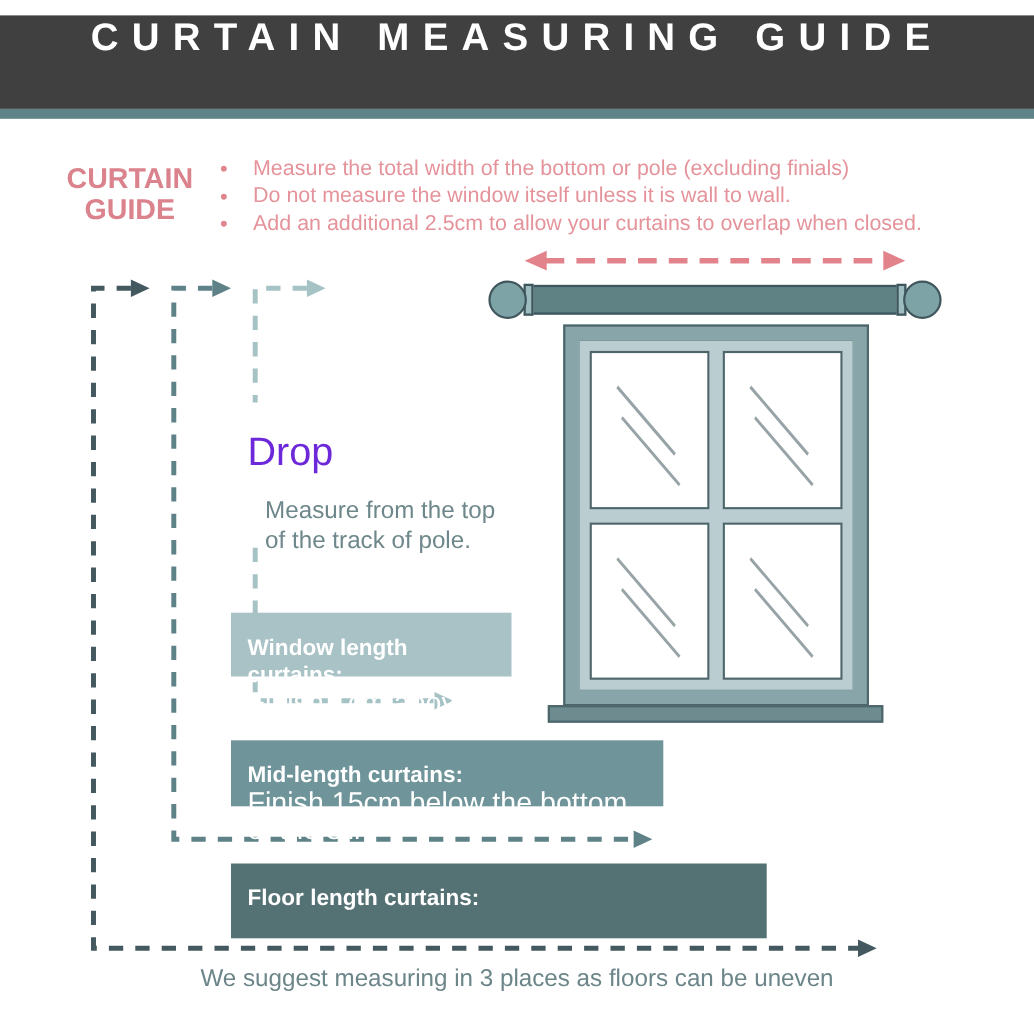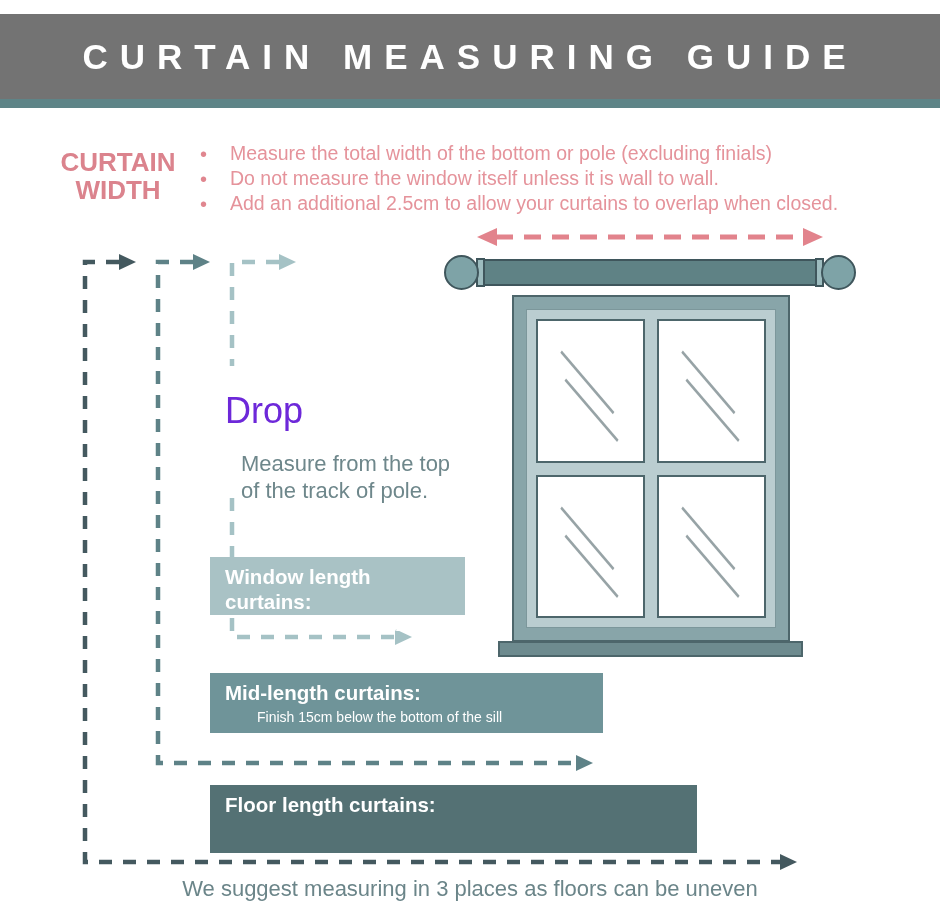--- a/index.html
+++ b/index.html
@@ -1,20 +1,20 @@
 <!DOCTYPE html>
 <html><head>
 <meta charset="utf-8">
 <style>
   html,body{margin:0;padding:0;background:#ffffff;}
   body{font-family:"Liberation Sans", sans-serif;}
   .canvas{position:relative;width:940px;height:920px;background:#ffffff;overflow:hidden;}
 
   
-  .header-bar{position:absolute;left:0;top:14px;width:940px;height:85px;background:#737373;display:flex;align-items:center;justify-content:center;}
+  .header-bar{position:absolute;left:0;top:14px;width:940px;height:85px;background:#404040;display:flex;align-items:flex-start;justify-content:center;}
   .header-strip{position:absolute;left:0;top:99px;width:940px;height:9px;background:#5e8487;}
   .header-title{color:#ffffff;font-size:35px;font-weight:bold;letter-spacing:12px;text-align:center;}
 
   
   .width-label{position:absolute;left:48px;top:148px;width:140px;text-align:center;color:#db838d;font-size:26px;font-weight:bold;line-height:28px;white-space:pre-line;}
   .bullets{position:absolute;left:200px;top:141px;margin:0;padding:0;list-style:none;width:720px;}
   .bullets li{position:relative;padding-left:30px;color:#e5939b;font-size:19.5px;line-height:25px;margin-bottom:0;}
   .bullets li .dot{position:absolute;left:0;top:1px;color:#e0868f;font-size:20px;}
 
   
@@ -34,42 +34,42 @@
   .window-inner{position:absolute;left:12px;top:12px;right:12px;bottom:12px;background:#bacdd0;border:1px solid #7c979b;display:grid;grid-template-columns:1fr 1fr;grid-template-rows:1fr 1fr;gap:12px;padding:9px;box-sizing:border-box;}
   .pane{background:#ffffff;border:2px solid #4d666b;position:relative;overflow:hidden;}
   .pane svg{position:absolute;left:0;top:0;width:100%;height:100%;}
   .sill{position:absolute;left:498px;top:641px;width:305px;height:16px;background:#6e8b8f;border:2px solid #4d666b;box-sizing:border-box;}
 
   
   .drop-heading{position:absolute;left:225px;top:390px;margin:0;color:#6d28d9;font-size:36px;font-weight:normal;}
   .drop-desc{position:absolute;left:225px;top:434px;margin:16px;color:#6e878b;font-size:22px;line-height:27px;white-space:pre-line;}
 
   
-  .len-box{position:absolute;left:210px;color:#ffffff;box-sizing:border-box;padding:7px 10px 0 15px;}
+  .len-box{position:absolute;left:210px;color:#ffffff;box-sizing:border-box;padding:19px 10px 0 15px;}
   .len-box .t{font-size:20.5px;font-weight:bold;line-height:25px;}
-  .len-box .d{font-size:14px;line-height:25px;margin-left:32px;}
+  .len-box .d{font-size:26px;line-height:25px;}
   .box-window{top:557px;width:255px;height:58px;background:#a9c2c5;}
   .box-mid{top:673px;width:393px;height:60px;background:#6f9499;}
   .box-floor{top:785px;width:487px;height:68px;background:#547174;}
 
   
   .footer-note{position:absolute;left:0;top:876px;width:940px;text-align:center;color:#6b8589;font-size:22px;}
 </style>
 </head>
 <body>
 
 <div class="canvas">
 
   <div class="header-bar">
     <div class="header-title">CURTAIN MEASURING GUIDE</div>
   </div>
   <div class="header-strip"></div>
 
   <div class="width-label">CURTAIN
-WIDTH</div>
+GUIDE</div>
   <ul class="bullets">
     <li><span class="dot">•</span><span>Measure the total width of the bottom or pole (excluding finials)</span></li>
     <li><span class="dot">•</span><span>Do not measure the window itself unless it is wall to wall.</span></li>
     <li><span class="dot">•</span><span>Add an additional 2.5cm to allow your curtains to overlap when closed.</span></li>
   </ul>
 
   <svg class="arrows" viewBox="0 0 940 920" xmlns="http://www.w3.org/2000/svg">
 
     <g>
       <path d="M 496 237 H 804" stroke="#e2838c" stroke-width="5" stroke-dasharray="17 11" fill="none"></path>

